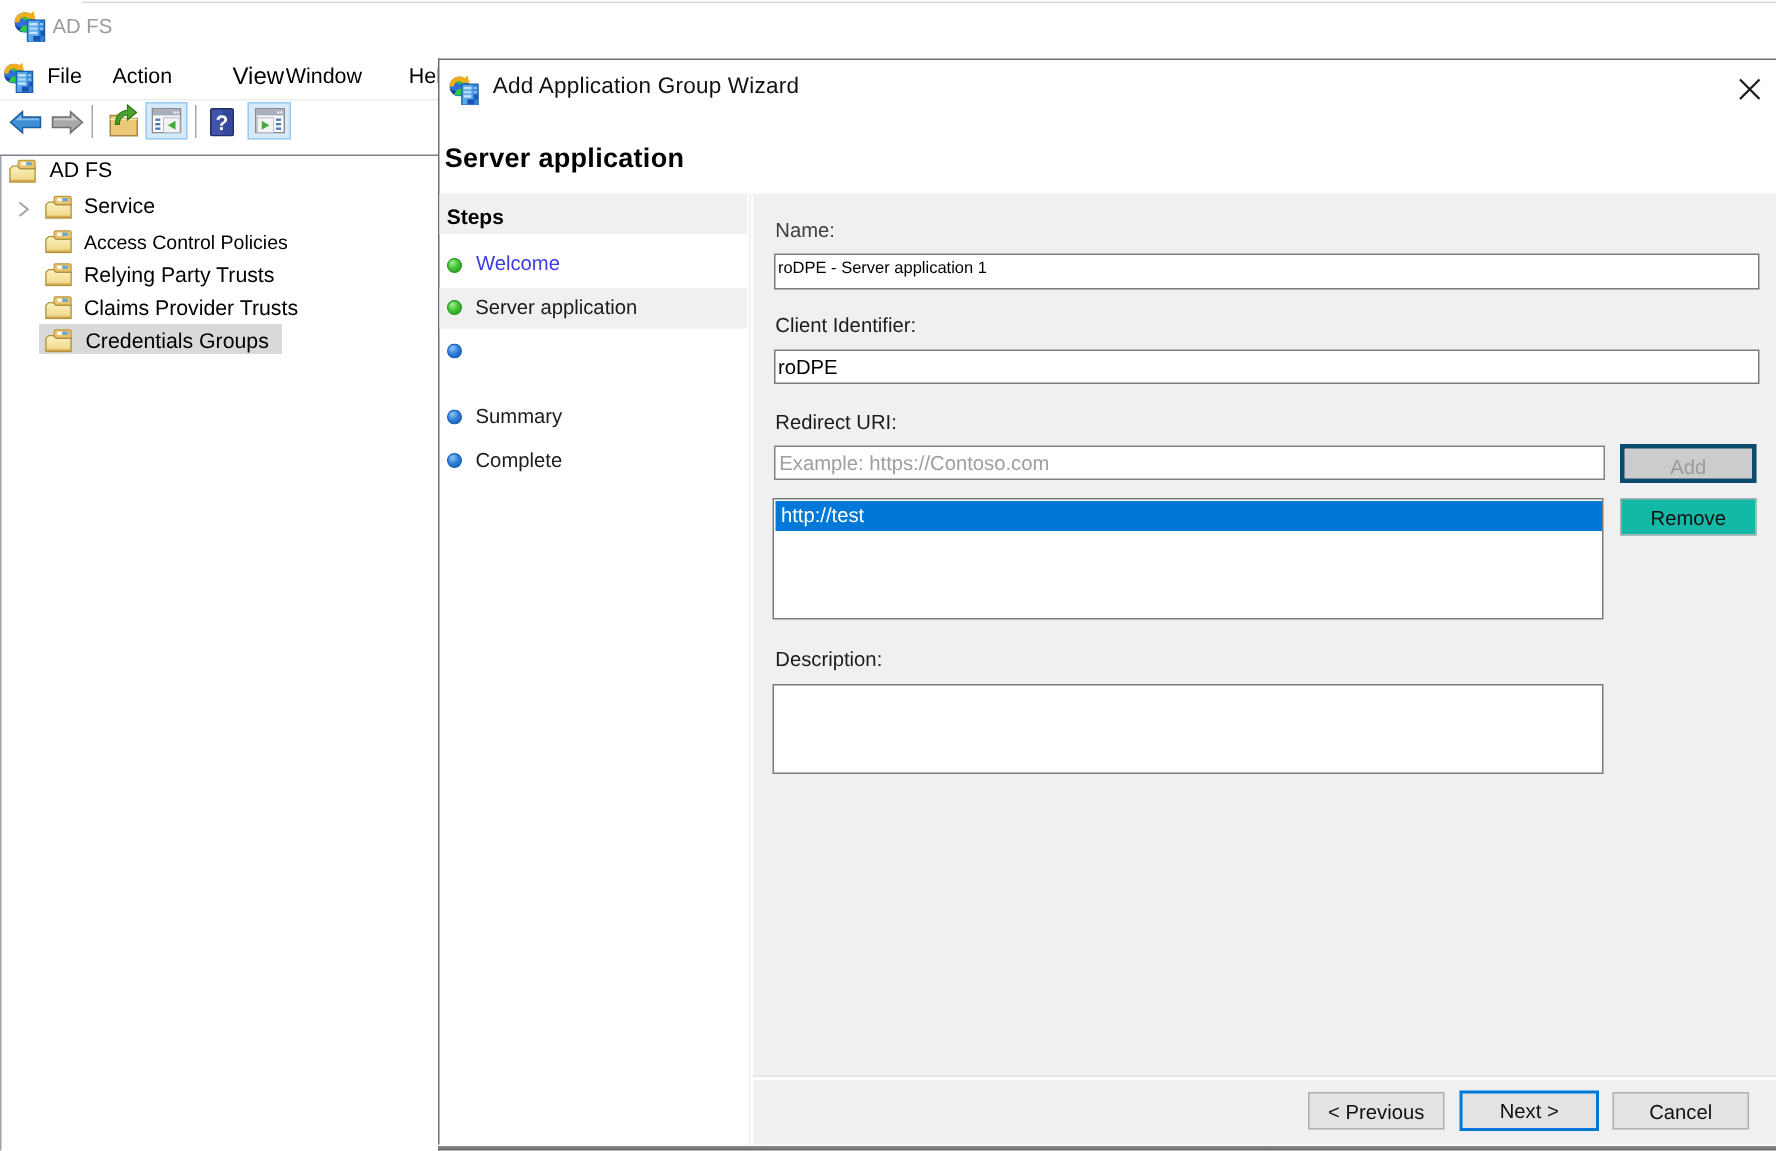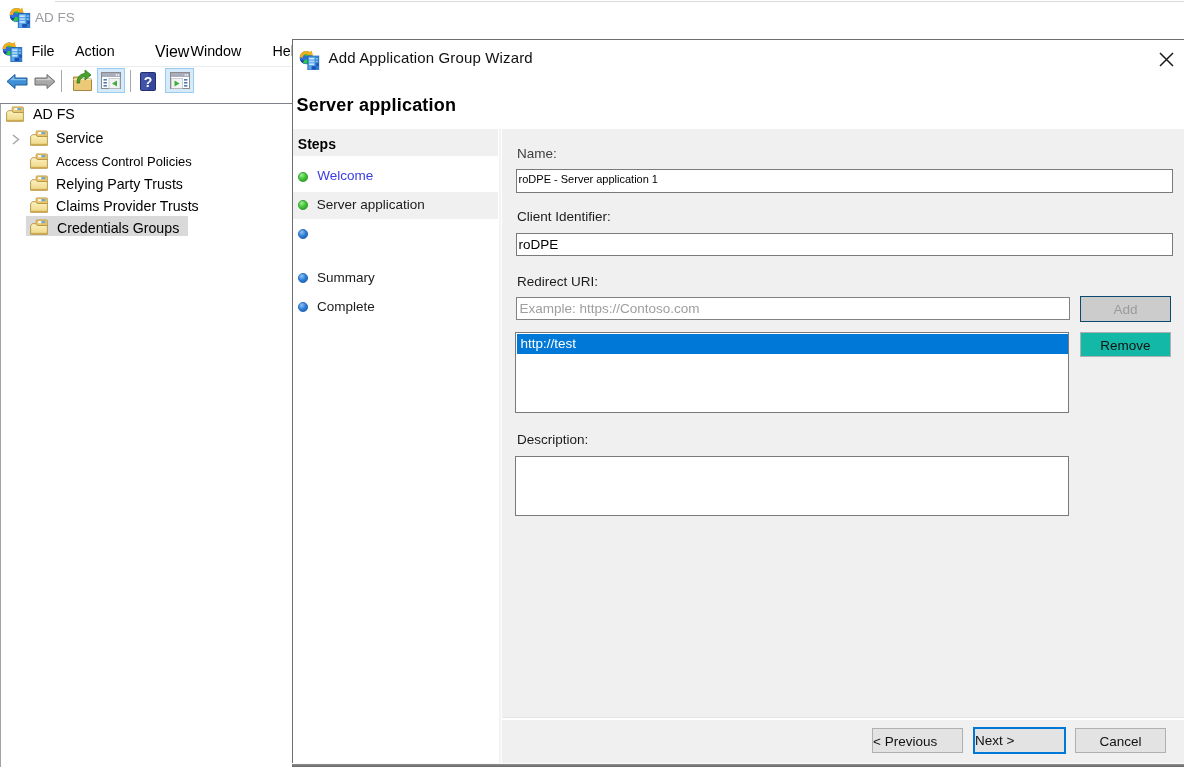--- a/index.html
+++ b/index.html
@@ -167,36 +167,36 @@
     <div class="abs" style="left:222.5px;top:128.5px;width:657px;height:24px;background:#fff;border:1px solid #7a7a7a"></div>
     <div class="t" style="left:225.6px;top:134.1px;font-size:11px;color:#000">roDPE - Server application 1</div>
 
     <div class="t" style="left:223.9px;top:170.3px;font-size:13.5px;color:#1b1b1b">Client Identifier:</div>
     <div class="abs" style="left:222.5px;top:192.5px;width:657px;height:23.5px;background:#fff;border:1px solid #7a7a7a"></div>
     <div class="t" style="left:225.6px;top:198.1px;font-size:13.5px;color:#000">roDPE</div>
 
     <div class="t" style="left:223.9px;top:235.4px;font-size:13.5px;color:#1b1b1b">Redirect URI:</div>
     <div class="abs" style="left:222.5px;top:256.8px;width:554px;height:23.2px;background:#fff;border:1px solid #828282"></div>
     <div class="t" style="left:226.5px;top:261.9px;font-size:13.5px;color:#9e9e9e">Example: https://Contoso.com</div>
-    <div class="abs" style="left:787px;top:256px;width:91px;height:26px;background:#cccccc;border:1px solid #0c4a6e;color:#9b9b9b;font-size:13.5px;text-align:center;line-height:26px">Add</div>
+    <div class="abs" style="left:787px;top:256px;width:91px;height:26px;background:#cccccc;border:3px solid #0c4a6e;color:#9b9b9b;font-size:13.5px;text-align:center;line-height:26px">Add</div>
 
     <div class="abs" style="left:222px;top:292px;width:554px;height:81px;background:#fff;border:1px solid #7a7a7a"></div>
     <div class="abs" style="left:223.5px;top:293.5px;width:551px;height:20px;background:#0078d7"></div>
     <div class="t" style="left:227.6px;top:296.7px;font-size:13.5px;color:#fff">http://test</div>
     <div class="abs" style="left:787px;top:291.5px;width:91px;height:25.5px;background:#14b8a6;border:1px solid #b0b0b0;color:#111;font-size:13.5px;text-align:center;line-height:25px">Remove</div>
 
     <div class="t" style="left:223.9px;top:392.5px;font-size:13.5px;color:#1b1b1b">Description:</div>
     <div class="abs" style="left:222px;top:416px;width:554px;height:60px;background:#fff;border:1px solid #7a7a7a"></div>
 
     <div class="abs" style="left:209px;top:677px;width:682px;height:1px;background:#e3e3e3"></div>
     <div class="abs" style="left:209px;top:678px;width:682px;height:1.5px;background:#ffffff"></div>
 
-    <div class="abs" style="left:579px;top:688px;width:91px;height:25px;background:#e3e3e3;border:1px solid #b0b0b0;color:#111;font-size:13.5px;text-align:left;line-height:25px">&lt; Previous</div>
+    <div class="abs" style="left:579px;top:688px;width:91px;height:25px;background:#e3e3e3;border:1px solid #b0b0b0;color:#111;font-size:13.5px;text-align:center;line-height:25px">&lt; Previous</div>
     <div class="abs" style="left:680px;top:687px;width:93px;height:27px;background:#0078d7"></div>
-    <div class="abs" style="left:682px;top:689px;width:89px;height:23px;background:#e3e3e3;color:#111;font-size:13.5px;line-height:24px">Next &gt;</div>
+    <div class="abs" style="left:682px;top:689px;width:89px;height:23px;background:#e3e3e3;color:#111;font-size:13.5px;text-align:center;line-height:24px">Next &gt;</div>
     <div class="abs" style="left:782px;top:688px;width:91px;height:25px;background:#e3e3e3;border:1px solid #b0b0b0;color:#111;font-size:13.5px;text-align:center;line-height:25px">Cancel</div>
 
     <div class="abs" style="left:-1px;top:722.5px;width:894px;height:1px;background:#fafafa"></div>
     <div class="abs" style="left:-1px;top:723.5px;width:894px;height:4.5px;background:linear-gradient(#8f8f8f,#585858)"></div>
   </div>
 
   <svg width="0" height="0" style="position:absolute">
     <defs>
       <linearGradient id="foldg" x1="0" y1="0" x2="0" y2="1">
         <stop offset="0" stop-color="#fbf2c0"></stop>

